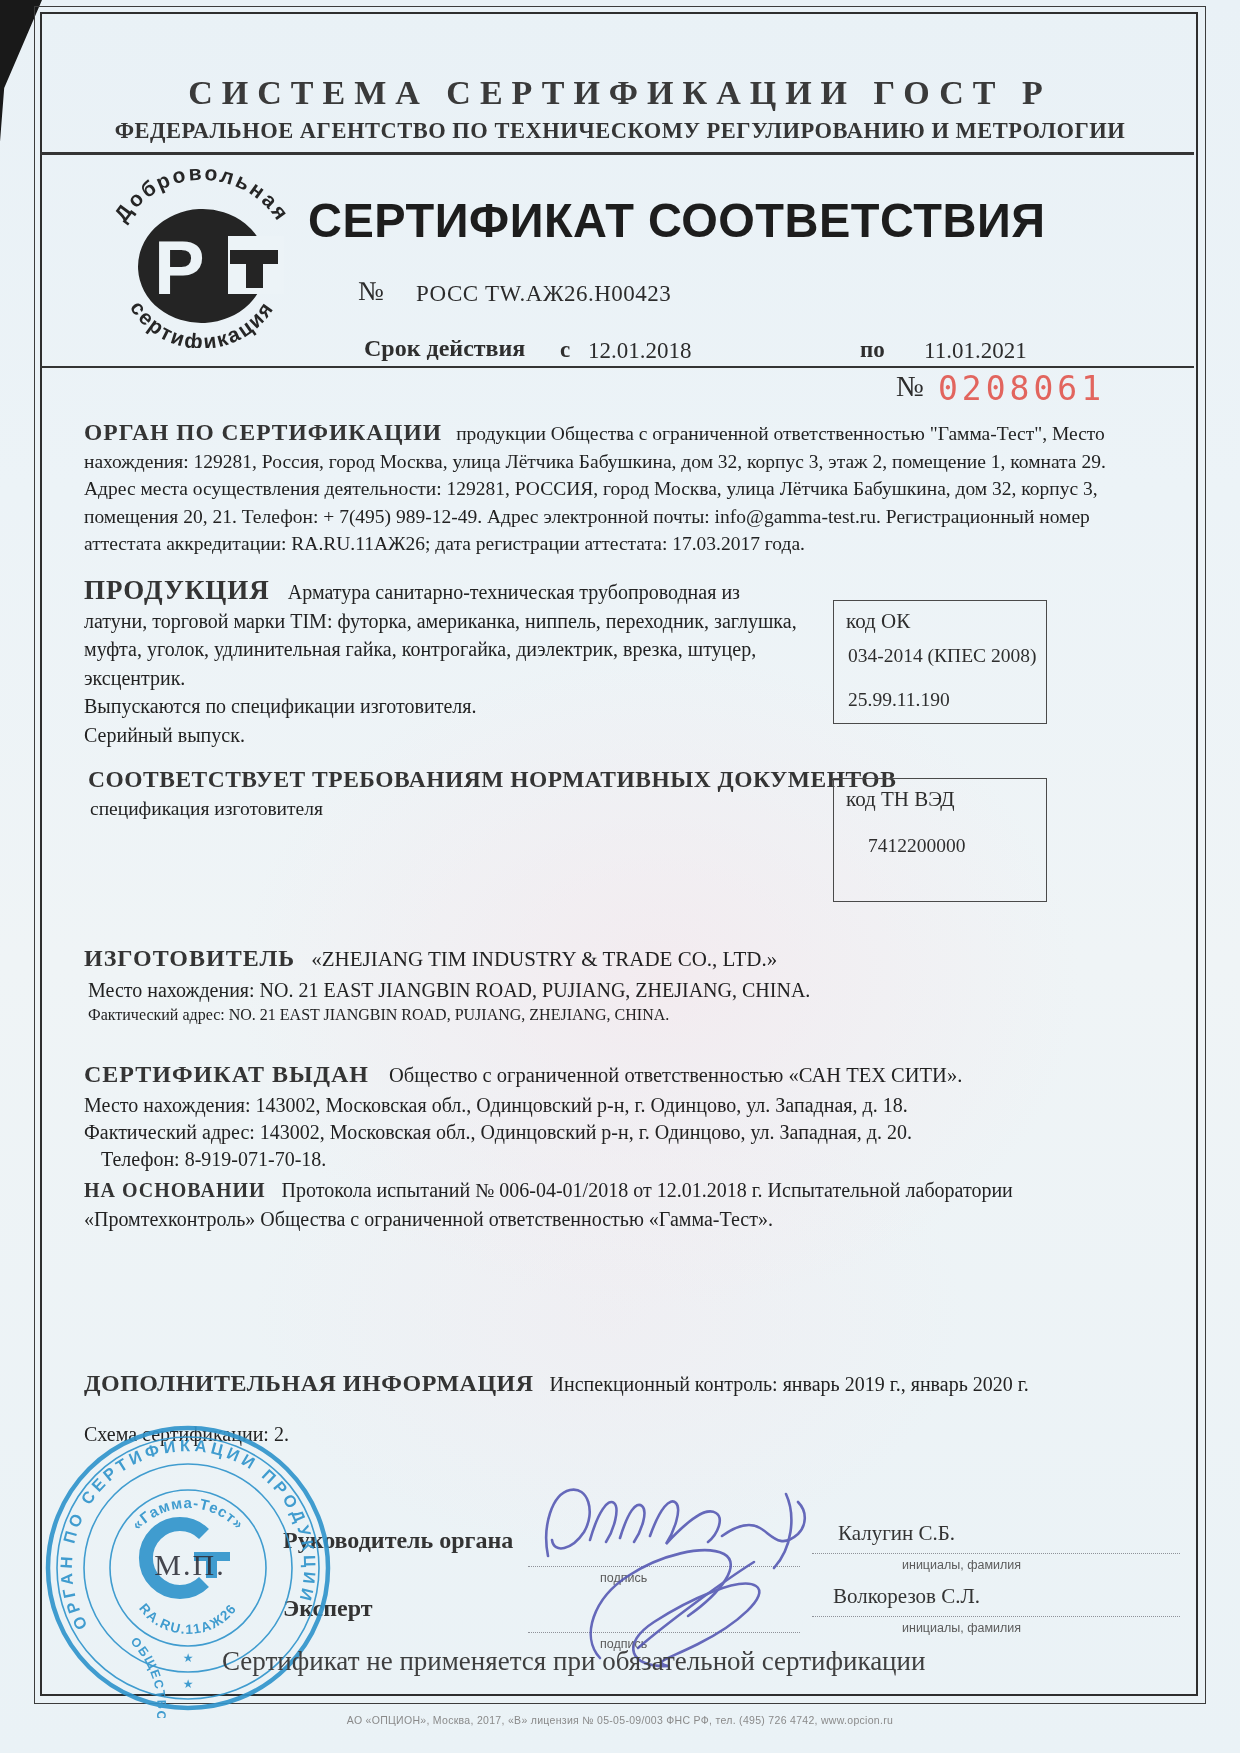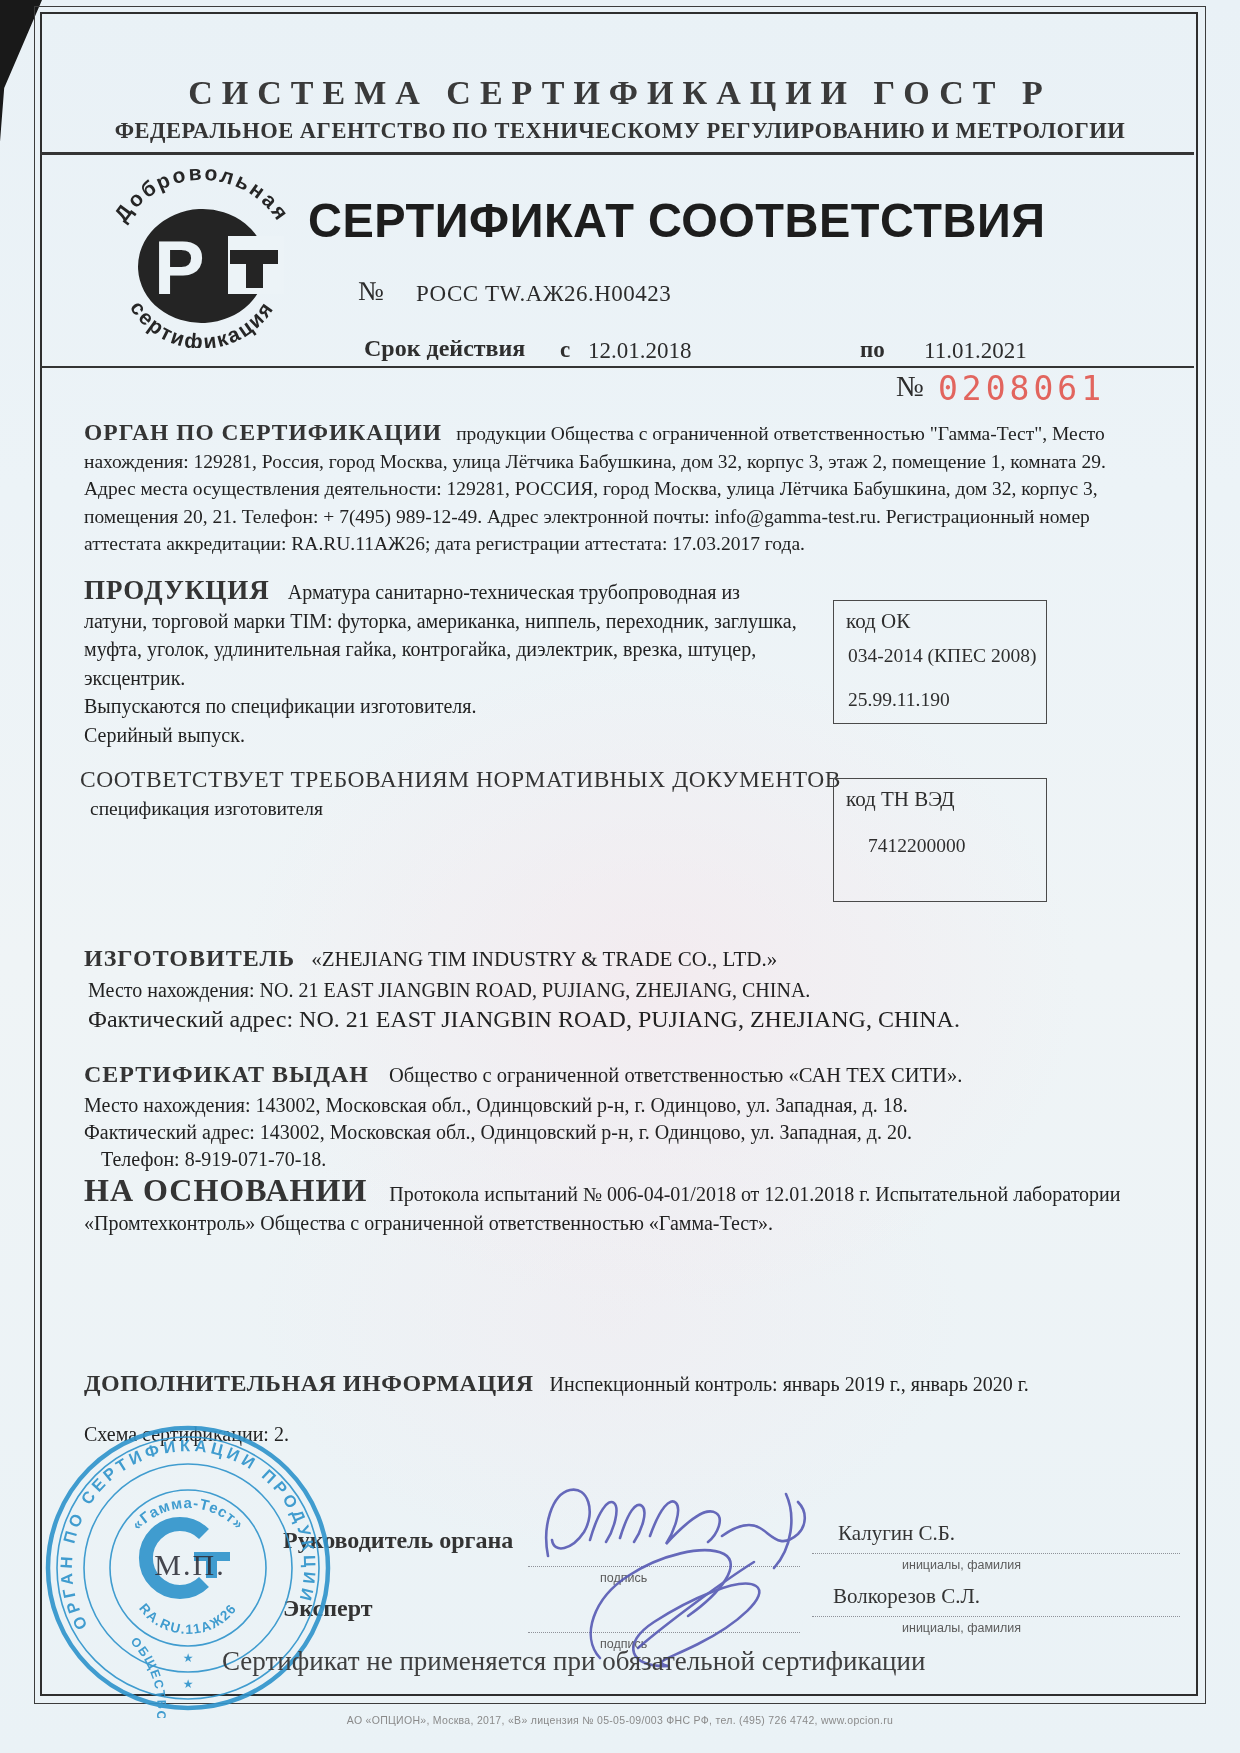--- a/index.html
+++ b/index.html
@@ -37,34 +37,34 @@
   .organ .s-label{font-size:23.5px;letter-spacing:1px;margin-right:14px;margin-top:39px;}
   .prod{left:84px;top:576px;width:714px;font-size:20px;line-height:28.5px;}
   .prod .s-label{font-size:27px;letter-spacing:1px;margin-right:18px;}
   .codebox{border:1.5px solid #4a4a4a;color:#2e2e2e;}
   .cb-ok{left:833px;top:600px;width:212px;height:122px;}
   .cb-tn{left:833px;top:778px;width:212px;height:122px;}
   .cb-label{position:absolute;left:12px;top:8px;font-size:21px;}
   .cb-v1{position:absolute;left:14px;top:44px;font-size:19.5px;}
   .cb-v2{position:absolute;left:14px;top:88px;font-size:19.5px;}
   .cb-tn .cb-v1{top:56px;left:34px;}
-  .conform-label{left:80px;top:766px;font-size:23.5px;font-weight:400;letter-spacing:0.5px;color:#343434;white-space:nowrap;}
+  .conform-label{left:88px;top:766px;font-size:23.5px;font-weight:700;letter-spacing:0.5px;color:#343434;white-space:nowrap;}
   .conform-text{left:90px;top:798px;font-size:19.5px;color:#222;}
   .block-line{color:#222;white-space:nowrap;}
   .manuf-l1{left:84px;top:945px;font-size:21px;}
   .manuf-l1 .s-label{font-size:24px;letter-spacing:1px;margin-right:16px;}
   .manuf-l2{left:88px;top:979px;font-size:20px;}
-  .manuf-l3{left:88px;top:1006px;font-size:24px;}
+  .manuf-l3{left:88px;top:1006px;font-size:16px;}
   .issued-l1{left:84px;top:1061px;font-size:20.5px;}
   .issued-l1 .s-label{font-size:24px;letter-spacing:1px;margin-right:20px;}
   .issued-l2{left:84px;top:1094px;font-size:20px;}
   .issued-l3{left:84px;top:1121px;font-size:20px;}
   .issued-l4{left:101px;top:1148px;font-size:20px;}
   .basis{left:84px;top:1176px;width:1080px;font-size:20px;line-height:29px;}
-  .basis .s-label{font-size:32px;letter-spacing:1px;margin-right:22px;}
+  .basis .s-label{font-size:20px;letter-spacing:1px;margin-right:16px;}
   .addinfo{left:84px;top:1369px;width:1085px;font-size:20px;line-height:28px;}
   .addinfo .s-label{font-size:24px;letter-spacing:0.5px;margin-right:16px;}
   .addinfo-l2{left:84px;top:1423px;font-size:20px;color:#222;}
   .role1{left:283px;top:1527px;font-size:24px;font-weight:700;color:#333;white-space:nowrap;}
   .role2{left:283px;top:1595px;font-size:24px;font-weight:700;color:#333;}
   .sigline{border-bottom:1.5px dotted #8f9299;height:0;}
   .sl1{left:528px;top:1566px;width:272px;}
   .sl2{left:528px;top:1632px;width:272px;}
   .nl1{left:812px;top:1553px;width:368px;}
   .nl2{left:812px;top:1616px;width:368px;}

